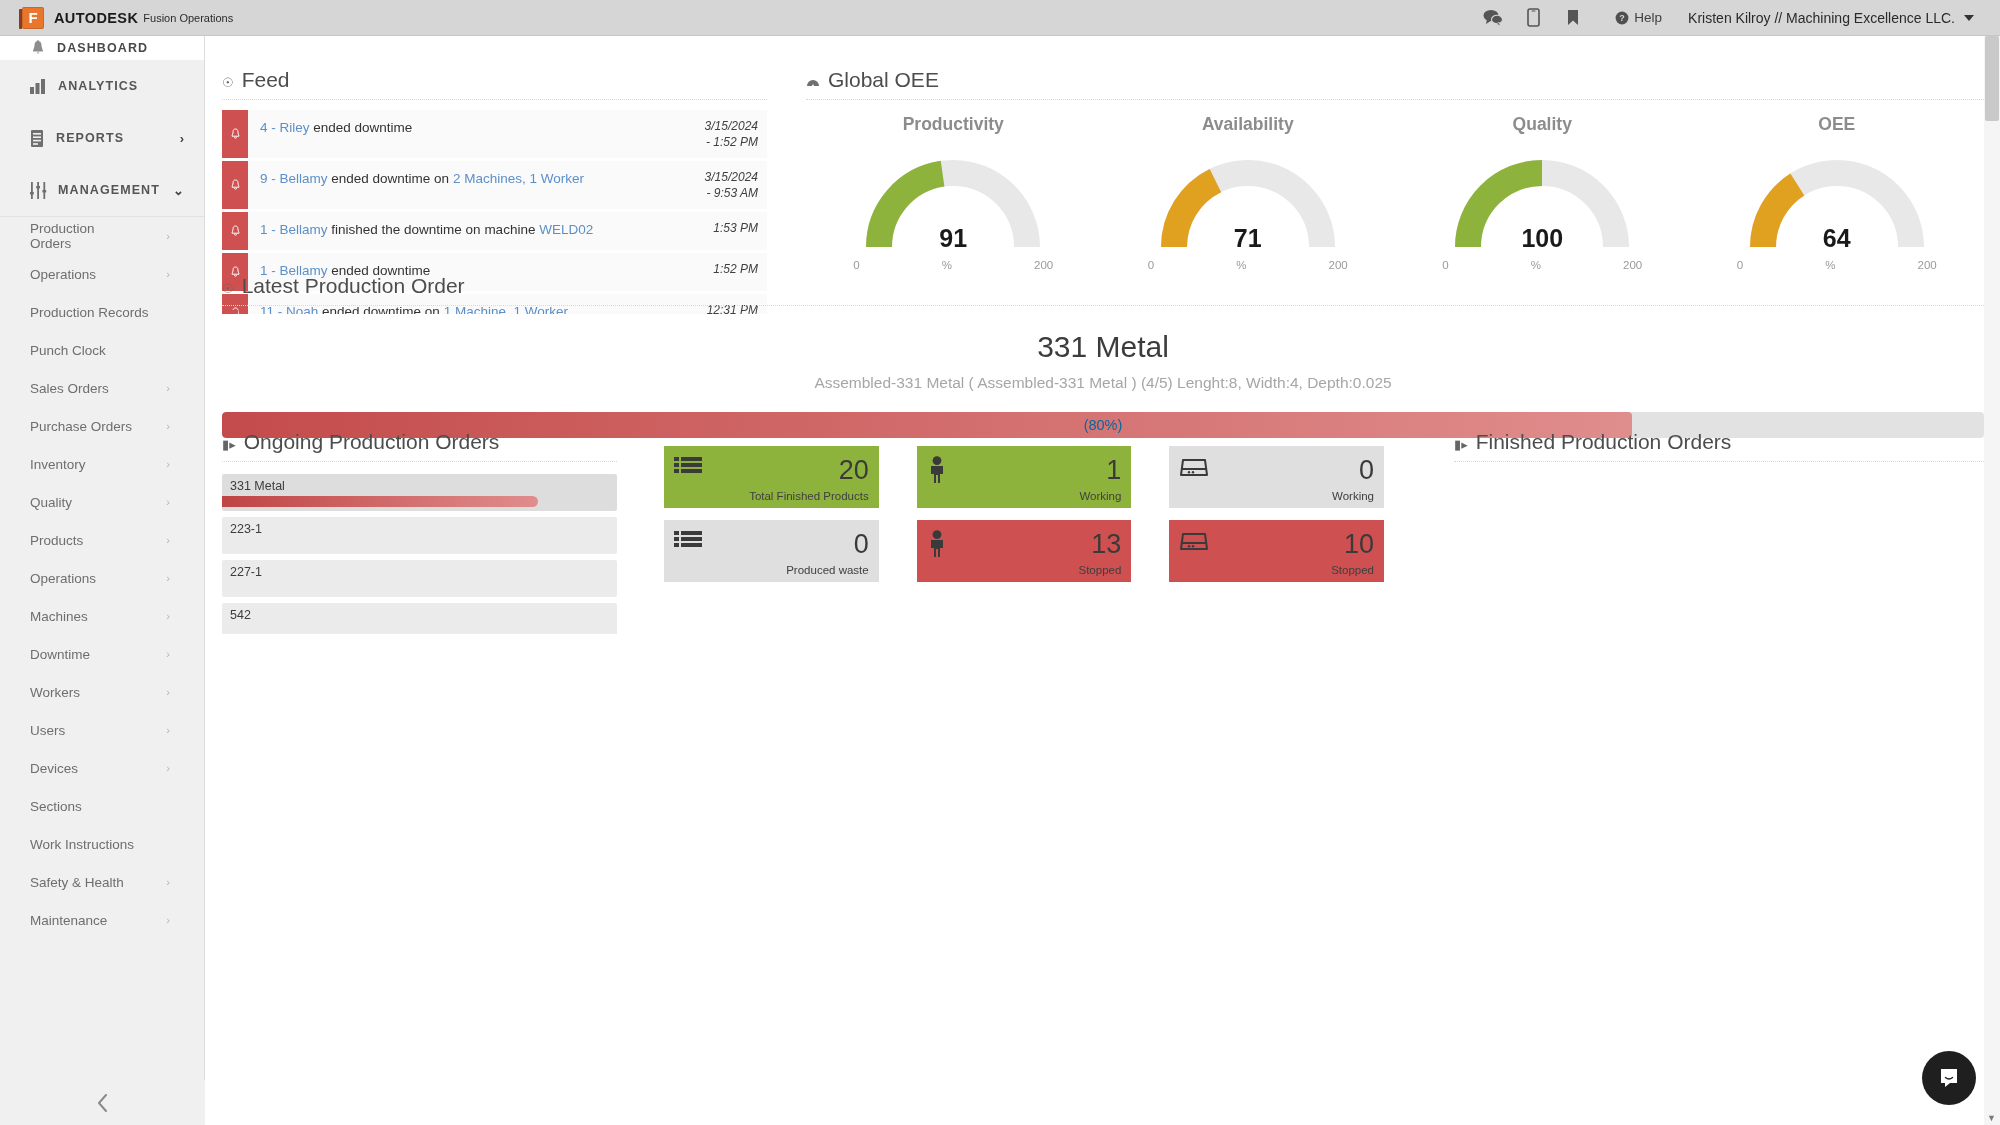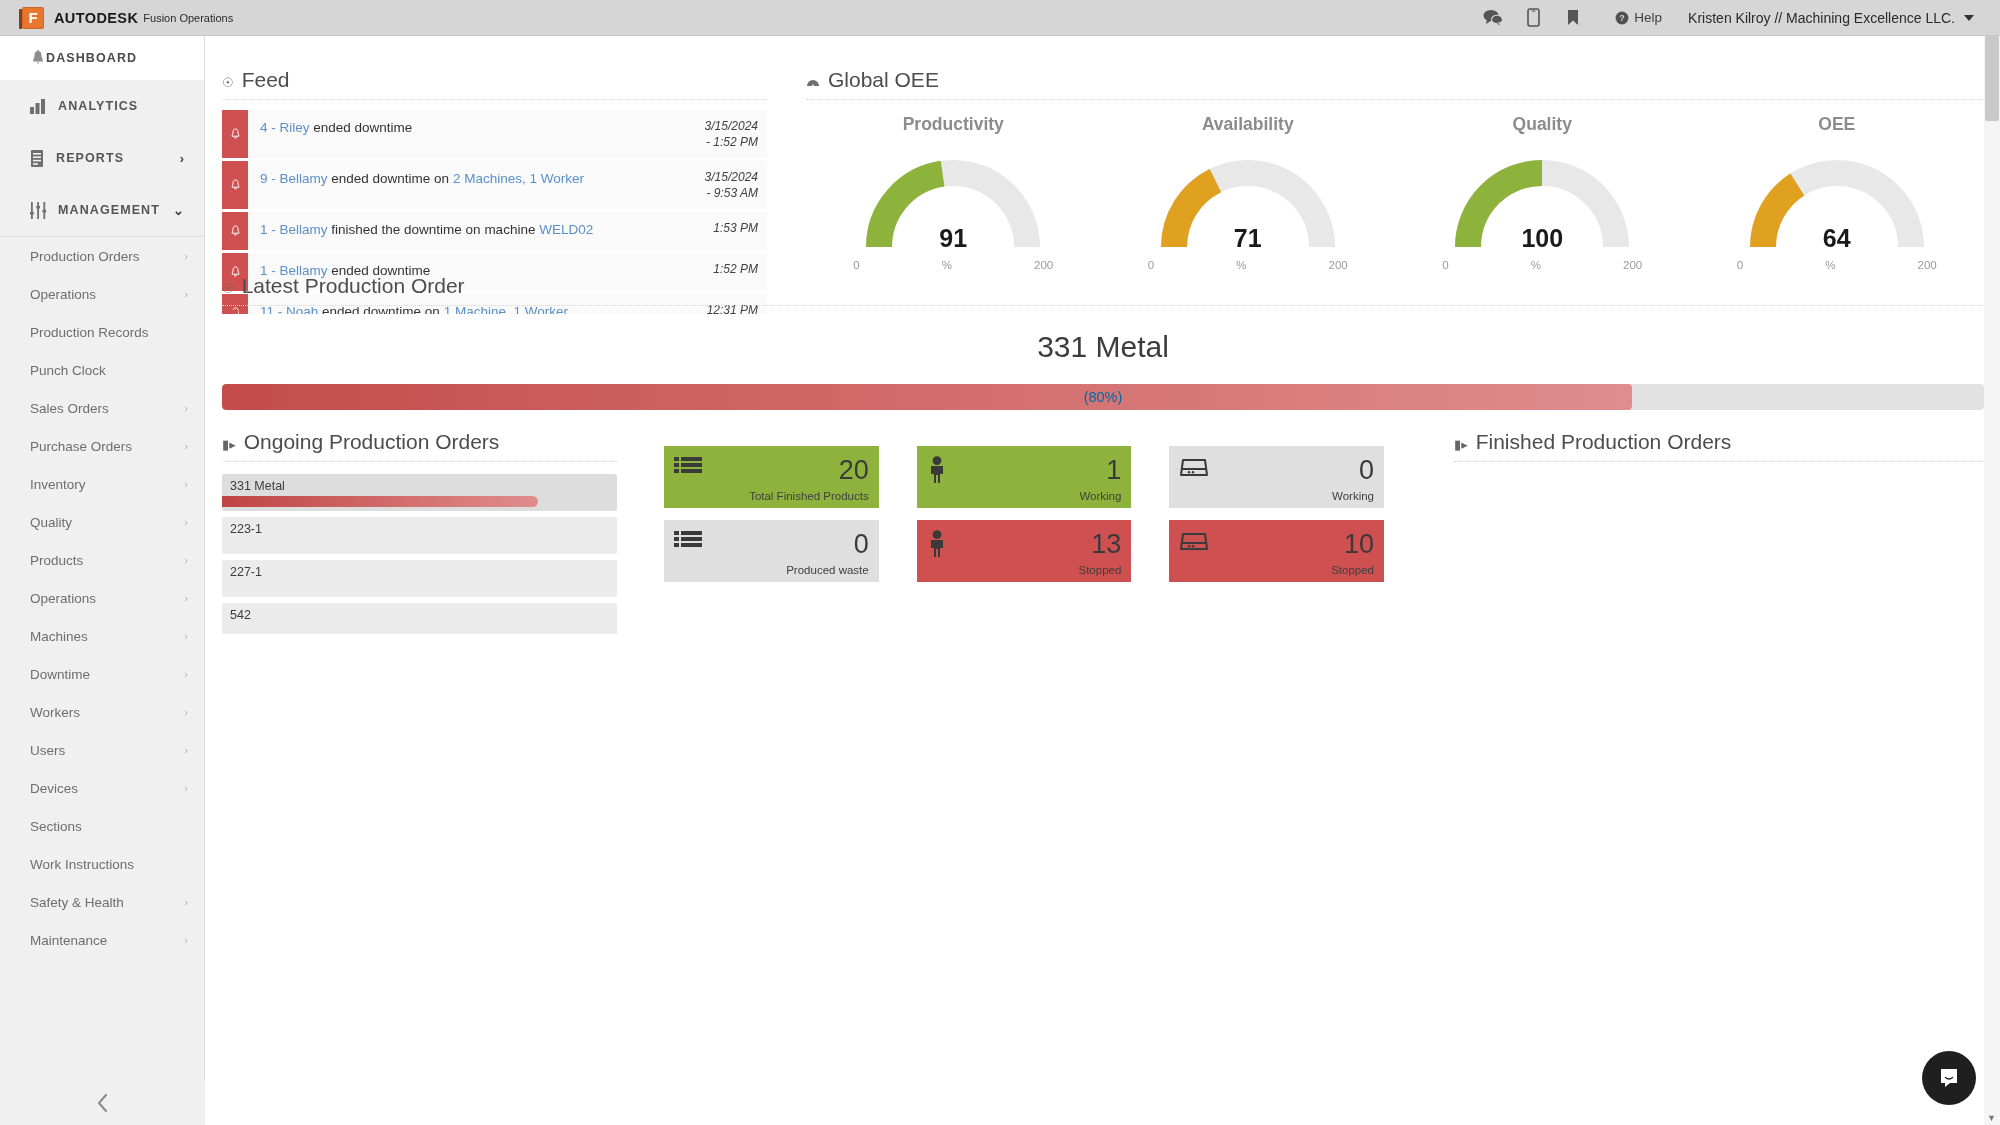--- a/index.html
+++ b/index.html
@@ -49,32 +49,32 @@
     margin-left: 12px;
   }
   .caret-down { width: 0; height: 0; border-left: 5px solid transparent; border-right: 5px solid transparent; border-top: 6px solid #333; }
 
   
   .sidebar {
     position: absolute; top: 36px; left: 0; width: 205px; height: 1089px;
     background: #f0f0f0; border-right: 1px solid #dcdcdc;
   }
   .dash-item {
-    height: 44px; display: flex; align-items: center; padding-left: 30px;
-    background: #ffffff; gap: 0;
+    height: 24px; display: flex; align-items: center; padding-left: 30px;
+    background: #ffffff; gap: 11px;
   }
   .dash-label { font-size: 12.5px; font-weight: bold; letter-spacing: 1.1px; color: #4a4a4a; }
   .nav-top { border-bottom: 1px solid #e2e2e2; }
   .nav-group {
     height: 52px; display: flex; align-items: center; padding: 0 20px 0 30px; gap: 11px;
   }
   .nav-group-label { font-size: 12.5px; font-weight: bold; letter-spacing: 1.1px; color: #555; }
   .nav-arrow { margin-left: auto; color: #444; font-size: 13px; font-weight: bold; }
   .nav-item {
-    height: 38px; display: flex; align-items: center; padding: 0 16px 0 30px;
+    height: 38px; display: flex; align-items: center; padding: 0 34px 0 30px;
     font-size: 13.5px; color: #6e6e6e; gap: 34px;
   }
   .nav-item .sub-arrow { margin-left: auto; color: #b4b4b4; font-size: 11px; }
   .collapse-btn {
     position: absolute; bottom: 0; left: 0; width: 205px; height: 45px;
     display: flex; align-items: center; justify-content: center;
     color: #8a8a8a; font-size: 17px; background: #f0f0f0;
   }
 
   
@@ -487,20 +487,21 @@
         </div>
       </div>
   </div>
 
   <div class="lpo-panel">
     <div class="panel-head">
       <span class="ph-icon">☉</span>
       <span>Latest Production Order</span>
     </div>
     <div class="lpo-title">331 Metal</div>
+    <div class="lpo-sub">Assembled-331 Metal ( Assembled-331 Metal ) (4/5) Lenght:8, Width:4, Depth:0.025</div>
     <div class="lpo-bar">
       <div class="lpo-fill" id="lpo-fill" style="width: 80%;"></div>
       <div class="lpo-pct">(80%)</div>
     </div>
   </div>
 
   <div class="opo-panel">
     <div class="panel-head">
       <span class="ph-icon">▮▸</span>
       <span>Ongoing Production Orders</span>

